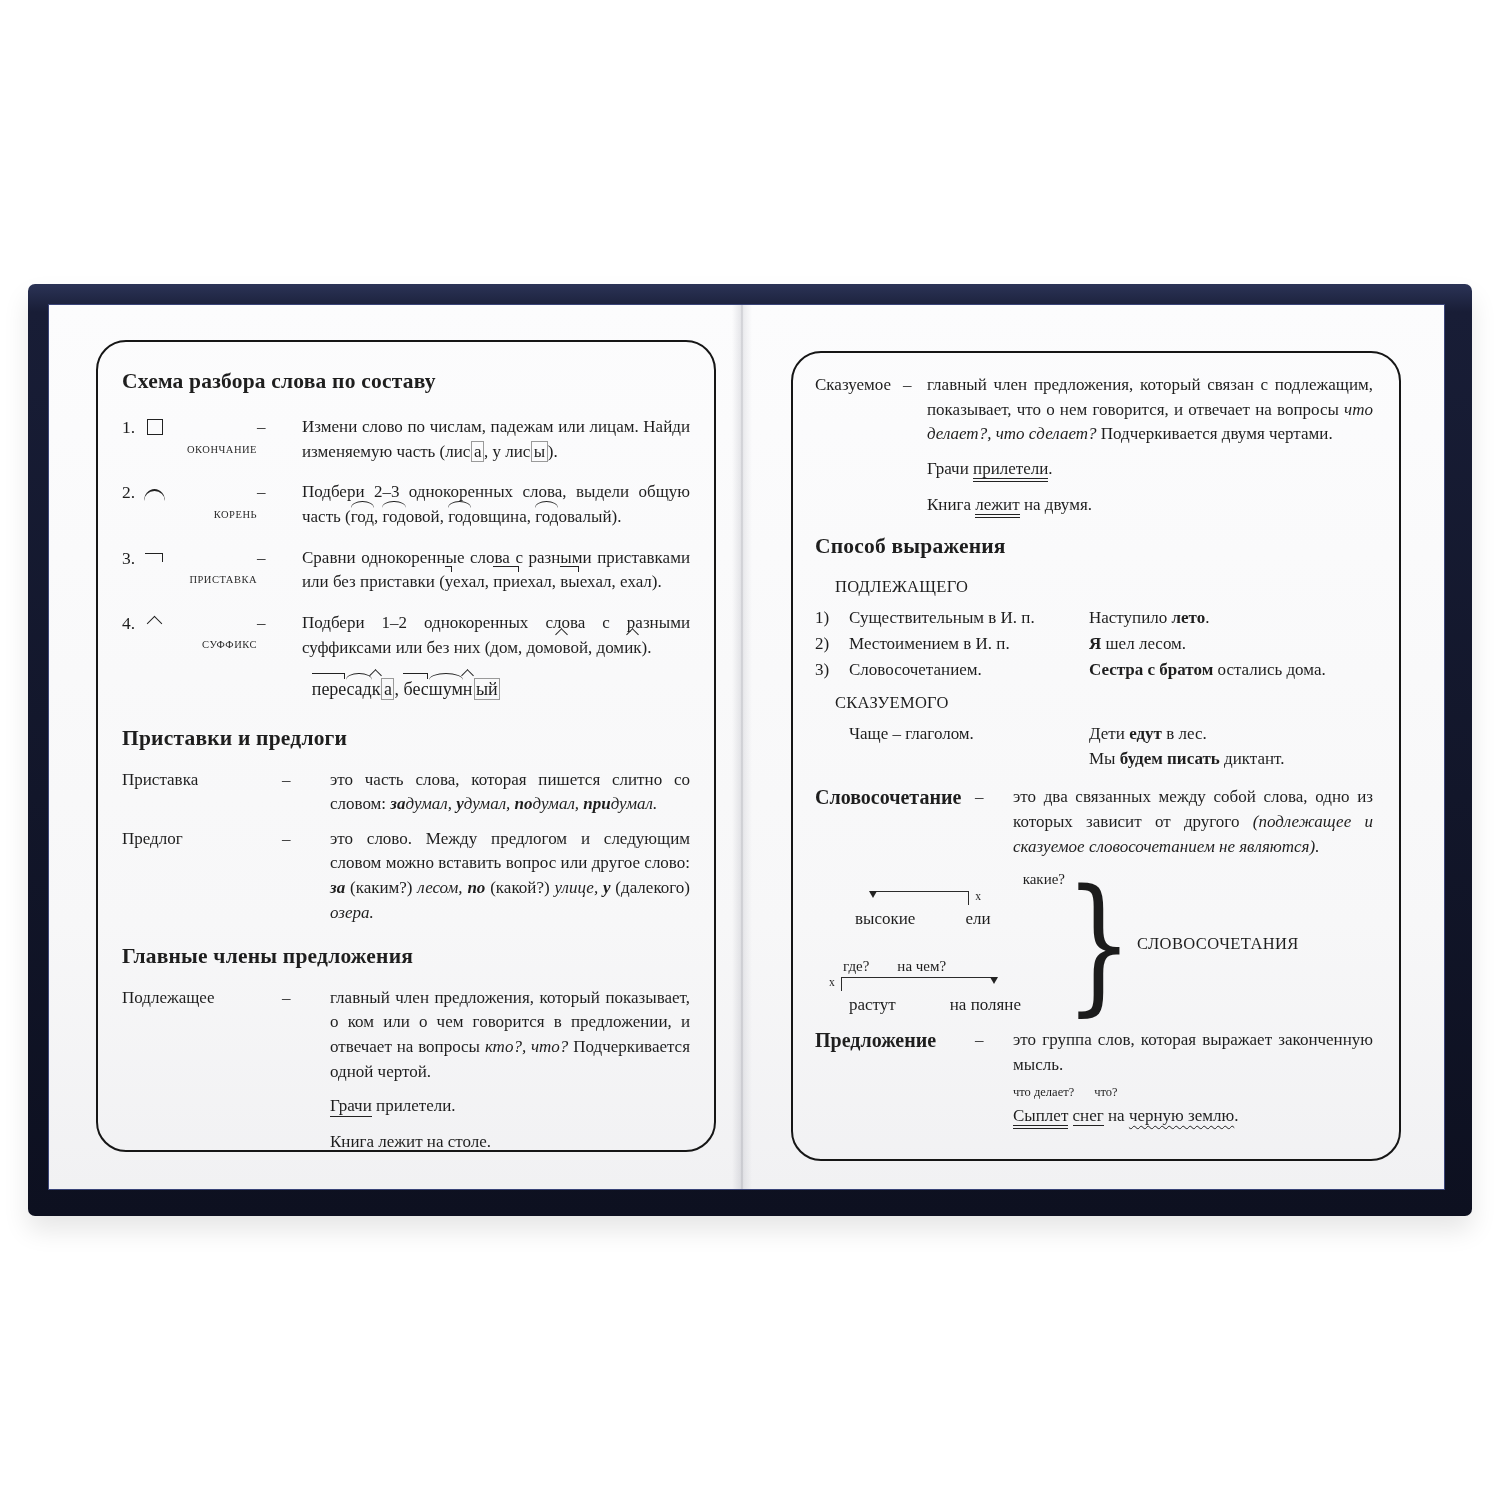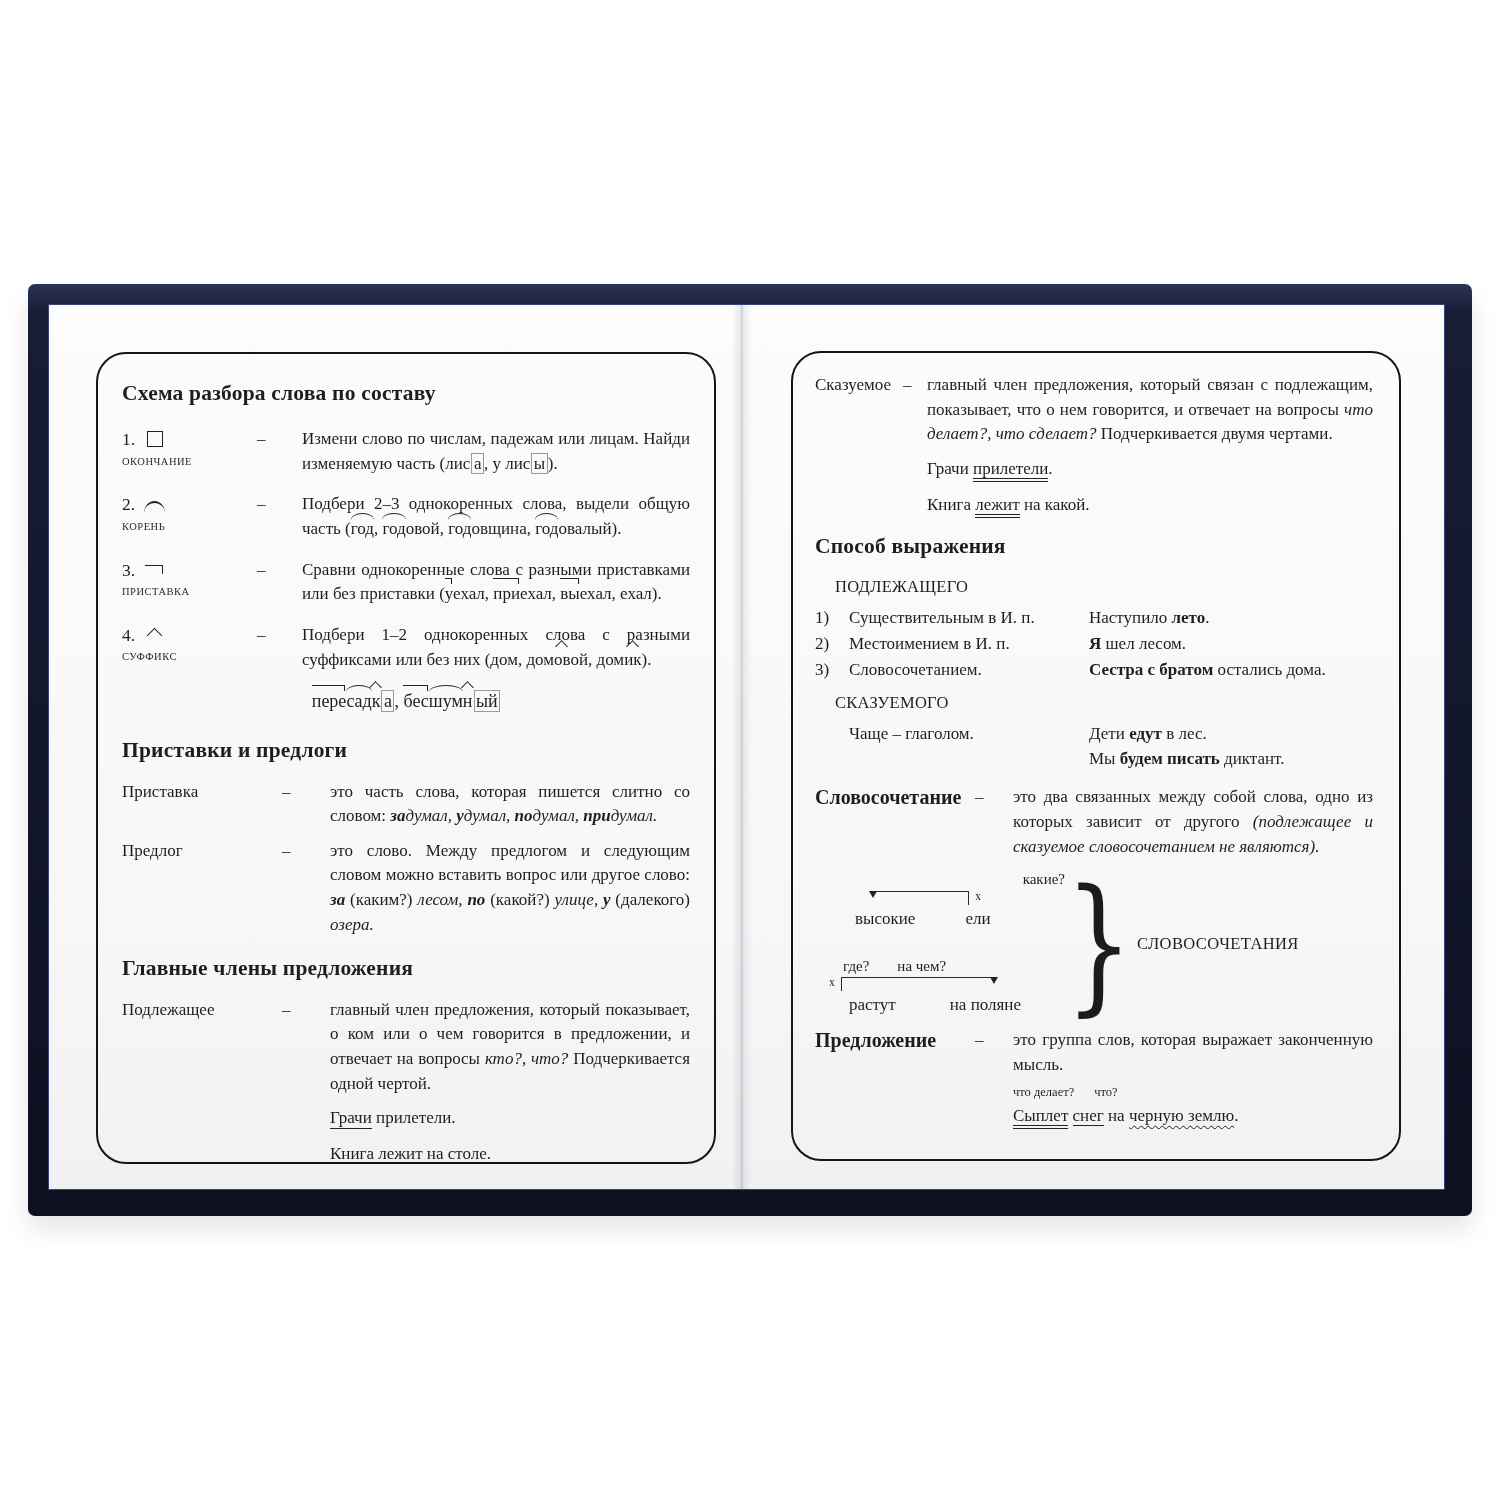--- a/index.html
+++ b/index.html
@@ -23,35 +23,35 @@
   .gutter {
     position:absolute; left:683px; top:0; bottom:0; width:20px;
     background:linear-gradient(90deg,rgba(0,0,0,0) 0%,rgba(40,45,70,0.10) 42%,rgba(25,28,48,0.22) 50%,rgba(40,45,70,0.08) 58%,rgba(0,0,0,0) 100%);
   }
   .pbox {
     position:absolute; background:transparent;
     border:2px solid #161616; border-radius:30px;
     box-sizing:border-box; overflow:hidden;
     font-size:17px; line-height:1.45;
   }
-  .pbox.left  { left:47px;  top:47px; width:620px; height:812px; padding:22px 24px; }
+  .pbox.left  { left:47px;  top:35px; width:620px; height:812px; padding:22px 24px; }
   .pbox.right { left:742px; top:46px; width:610px; height:810px; padding:20px 26px 20px 22px; }
 
   h1.sect, h2.sect {
     font-size:21.5px; font-weight:700; margin:0; letter-spacing:0.2px;
   }
   .pbox.left h1.sect { margin:2px 0 18px 0; }
   .h2a { margin:14px 0 13px 0 !important; }
   .h2b { margin:16px 0 13px 0 !important; }
 
   
   .item { display:flex; margin-bottom:16px; }
   .item-left { width:135px; flex:0 0 135px; }
   .item-numrow { font-size:17.5px; white-space:nowrap; }
-  .item-label { font-size:10.5px; letter-spacing:0.5px; color:#2a2a2a; margin-top:1px; }
+  .item-label { font-size:10.5px; letter-spacing:0.5px; color:#2a2a2a; margin-top:1px;text-align:right; }
   .item-dash { width:45px; flex:0 0 45px; }
   .item-text { flex:1; }
   .just { text-align:justify; }
 
   .msym { display:inline-block; width:24px; height:18px; position:relative; margin-left:9px; vertical-align:-3px; }
   [data-symbol="ending-square"]::before { content:''; position:absolute; left:3px; top:1px; width:14px; height:14px; border:1.6px solid #222; }
   [data-symbol="root-arc"]::before { content:''; position:absolute; left:0; top:6px; width:21px; height:10px; border-top:2px solid #222; border-radius:50% 50% 0 0/100% 100% 0 0; }
   [data-symbol="prefix-angle"]::before { content:''; position:absolute; left:1px; top:4px; width:17px; height:8px; border-top:1.8px solid #222; border-right:1.8px solid #222; }
   [data-symbol="suffix-caret"]::before { content:''; position:absolute; left:5px; top:4px; width:10px; height:10px; border-left:1.8px solid #222; border-top:1.8px solid #222; transform:rotate(45deg); }
 
@@ -200,21 +200,21 @@
 
     <section class="pbox right">
 
       <div class="trow">
         <div class="term">Сказуемое</div>
         <div class="tdash">–</div>
         <div class="tdef just"><span class="seg">главный член предложения, который связан с подлежащим, показывает, что о нем говорится, и отвечает на вопросы </span><span class="seg i">что делает?, что сделает?</span><span class="seg"> Подчеркивается двумя чертами.</span></div>
       </div>
       <div class="ex-block rp-examples">
         <div class="ex-line"><span class="seg">Грачи </span><span class="seg uu">прилетели</span><span class="seg">.</span></div>
-        <div class="ex-line"><span class="seg">Книга </span><span class="seg uu">лежит</span><span class="seg"> на какой.</span></div>
+        <div class="ex-line"><span class="seg">Книга </span><span class="seg uu">лежит</span><span class="seg"> на двумя.</span></div>
       </div>
 
       <h2 class="sect h2a">Способ выражения</h2>
 
       <div class="sub-label">ПОДЛЕЖАЩЕГО</div>
 
       <div class="exp-row">
         <div class="exp-num">1)</div>
         <div class="exp-means">Существительным в И. п.</div>
         <div class="exp-ex"><span class="seg">Наступило </span><span class="seg b">лето</span><span class="seg">.</span></div>

